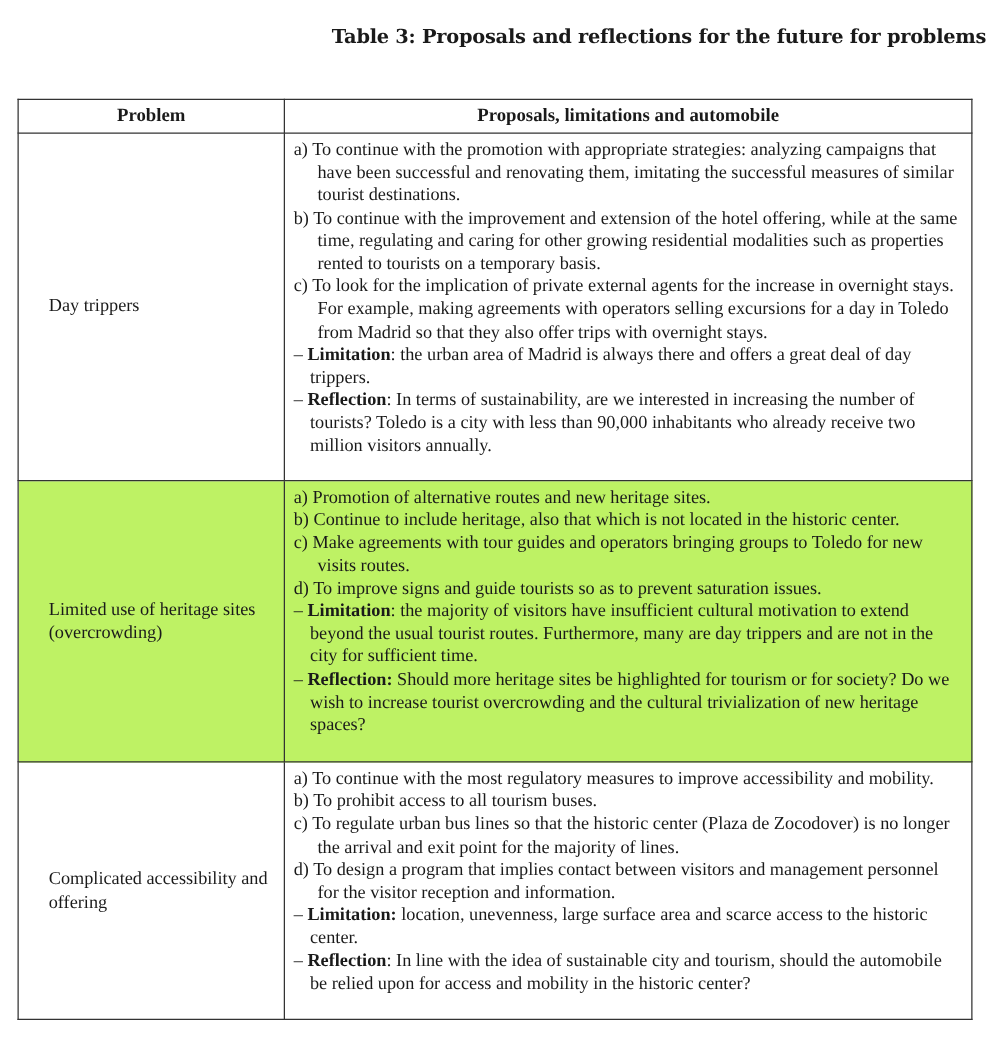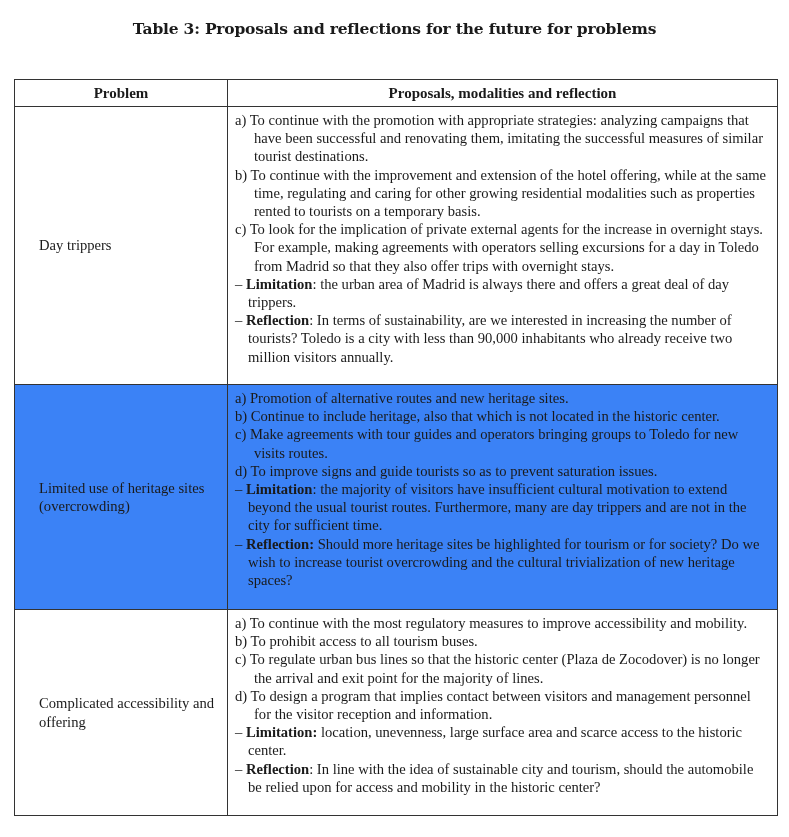--- a/index.html
+++ b/index.html
@@ -1,42 +1,42 @@
 <!DOCTYPE html>
 <html><head>
 <meta charset="utf-8">
 <style>
   html, body { margin: 0; padding: 0; background: #ffffff; }
   body { width: 789px; height: 837px; position: relative; overflow: hidden;
          font-family: "DejaVu Serif", "Liberation Serif", serif; color: #1a1a1a; }
-  .caption { position: absolute; top: 18px; left: 0; width: 789px; text-align: center;
+  .caption { position: absolute; top: 18px; left: 0; width: 789px; text-align: right;
              font-weight: bold; font-size: 15.5px; line-height: 21px; letter-spacing: -0.2px; }
   .tbl { position: absolute; top: 79px; left: 14px; width: 764px; border-collapse: collapse;
          font-family: "Liberation Serif", "DejaVu Serif", serif; font-size: 14.6px; }
   .tbl th, .tbl td { border: 1px solid #333; padding: 0; }
   .tbl th { height: 26px; font-weight: bold; font-size: 15px; text-align: center; }
   .tbl td.problem { width: 188px; padding-left: 24px; vertical-align: middle; line-height: 18.3px; }
   .tbl td.content { padding: 4px 8px 5px 7px; vertical-align: top; line-height: 18.2px; margin-top: 20px; }
-  .row-shaded td { background: #3b82f6; }
+  .row-shaded td { background: #bef264; }
   .item { padding-left: 19px; text-indent: -19px; }
   .dash { padding-left: 13px; text-indent: -13px; }
   .dash b { font-weight: bold; }
 </style>
 </head>
 <body>
 
 <div class="caption">
   <div>Table 3: Proposals and reflections for the future for problems</div>
 </div>
 
 <table class="tbl">
   <thead>
     <tr>
       <th>Problem</th>
-      <th>Proposals, modalities and reflection</th>
+      <th>Proposals, limitations and automobile</th>
     </tr>
   </thead>
   <tbody>
 
     <tr style="height:278px">
       <td class="problem">Day trippers</td>
       <td class="content">
         <div class="item">a) To continue with the promotion with appropriate strategies: analyzing campaigns that have been successful and renovating them, imitating the successful measures of similar tourist destinations.</div>
         <div class="item">b) To continue with the improvement and extension of the hotel offering, while at the same time, regulating and caring for other growing residential modalities such as properties rented to tourists on a temporary basis.</div>
         <div class="item">c) To look for the implication of private external agents for the increase in overnight stays. For example, making agreements with operators selling excursions for a day in Toledo from Madrid so that they also offer trips with overnight stays.</div>

